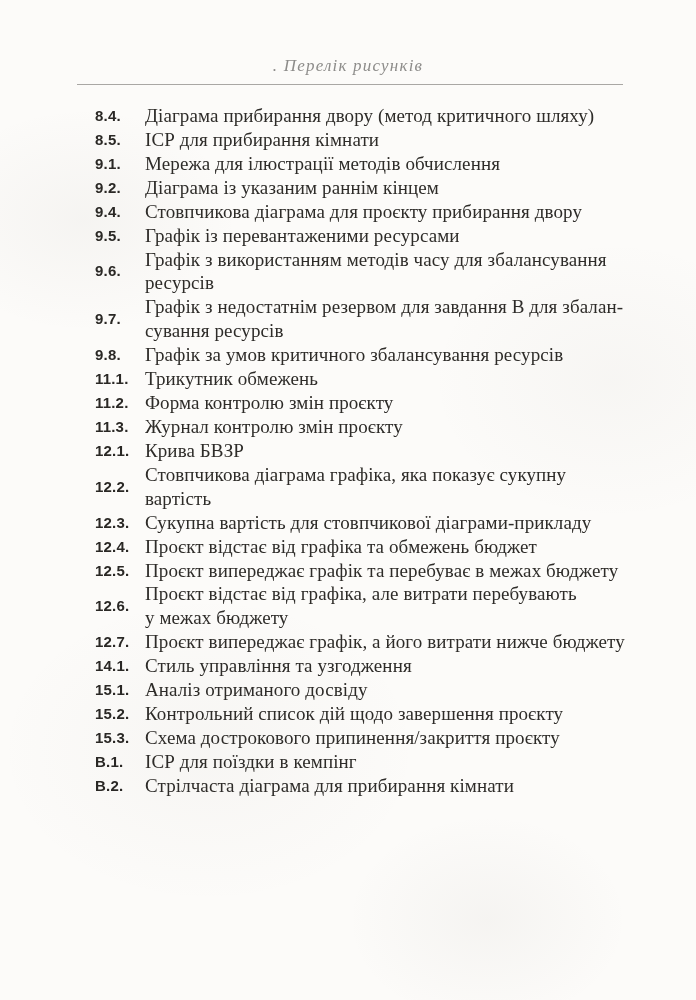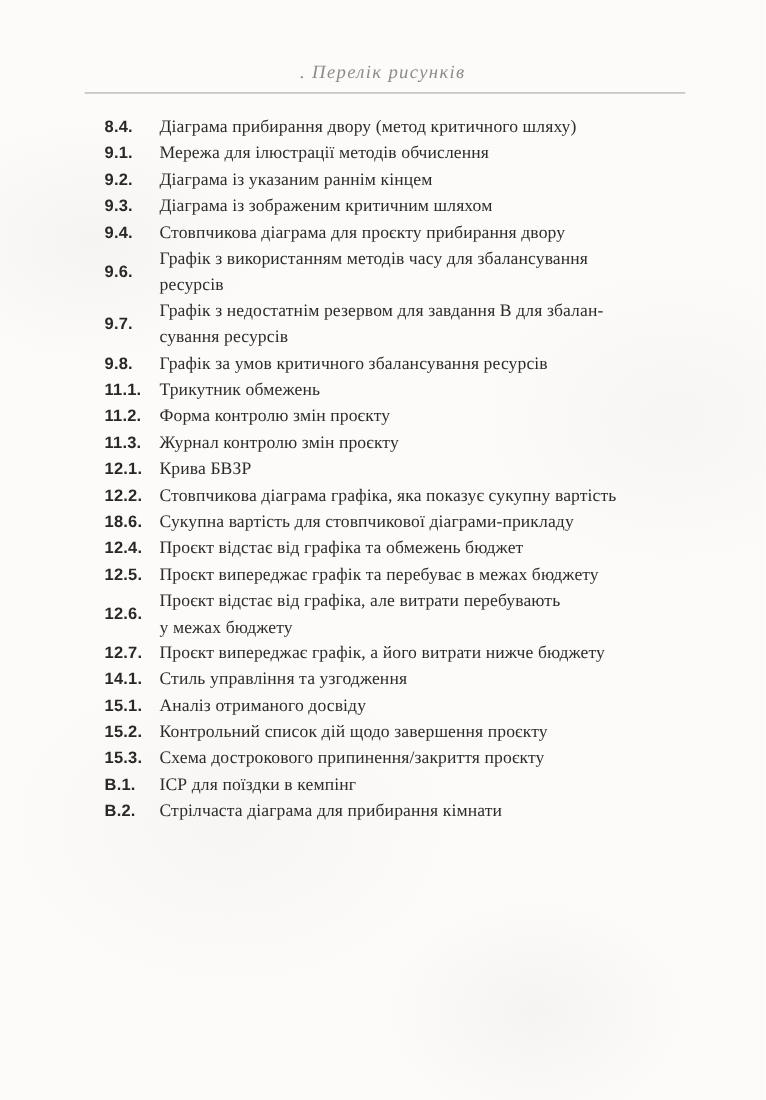--- a/index.html
+++ b/index.html
@@ -58,21 +58,21 @@
     font-family: "Liberation Sans", "DejaVu Sans", sans-serif;
     font-weight: bold;
     font-size: 15px;
     line-height: 23.92px;
     letter-spacing: 0.2px;
     color: #2a2825;
   }
 
   .entry-text {
     flex: 1 1 auto;
-    font-size: 16px;
+    font-size: 19px;
     line-height: 23.92px;
     letter-spacing: 0.1px;
     color: #2e2c29;
     white-space: pre-line; 
   }
 </style>
 </head>
 <body>
 
 <div class="page">
@@ -80,41 +80,45 @@
   <div class="running-header">. Перелік рисунків</div>
 
   <div class="header-rule"></div>
 
   <div class="entries">
   <div class="entry-row">
     <span class="entry-num">8.4.</span>
     <span class="entry-text">Діаграма прибирання двору (метод критичного шляху)</span>
   </div>
 
+  <div class="entry-row">
+    <span class="entry-num">8.5.</span>
+    <span class="entry-text">ІСР для прибирання кімнати</span>
+  </div>
 
   <div class="entry-row">
     <span class="entry-num">9.1.</span>
     <span class="entry-text">Мережа для ілюстрації методів обчислення</span>
   </div>
 
   <div class="entry-row">
     <span class="entry-num">9.2.</span>
     <span class="entry-text">Діаграма із указаним раннім кінцем</span>
   </div>
 
-  <div class="entry-row">
-    <span class="entry-num">9.3.</span>
-    <span class="entry-text">Діаграма із зображеним критичним шляхом</span>
-  </div>
 
   <div class="entry-row">
     <span class="entry-num">9.4.</span>
     <span class="entry-text">Стовпчикова діаграма для проєкту прибирання двору</span>
   </div>
 
+  <div class="entry-row">
+    <span class="entry-num">9.5.</span>
+    <span class="entry-text">Графік із перевантаженими ресурсами</span>
+  </div>
 
   <div class="entry-row">
     <span class="entry-num">9.6.</span>
     <span class="entry-text">Графік з використанням методів часу для збалансування
 ресурсів</span>
   </div>
 
   <div class="entry-row">
     <span class="entry-num">9.7.</span>
     <span class="entry-text">Графік з недостатнім резервом для завдання В для збалан-
@@ -146,21 +150,21 @@
     <span class="entry-num">12.1.</span>
     <span class="entry-text">Крива БВЗР</span>
   </div>
 
   <div class="entry-row">
     <span class="entry-num">12.2.</span>
     <span class="entry-text">Стовпчикова діаграма графіка, яка показує сукупну вартість</span>
   </div>
 
   <div class="entry-row">
-    <span class="entry-num">18.6.</span>
+    <span class="entry-num">12.3.</span>
     <span class="entry-text">Сукупна вартість для стовпчикової діаграми-прикладу</span>
   </div>
 
   <div class="entry-row">
     <span class="entry-num">12.4.</span>
     <span class="entry-text">Проєкт відстає від графіка та обмежень бюджет</span>
   </div>
 
   <div class="entry-row">
     <span class="entry-num">12.5.</span>

